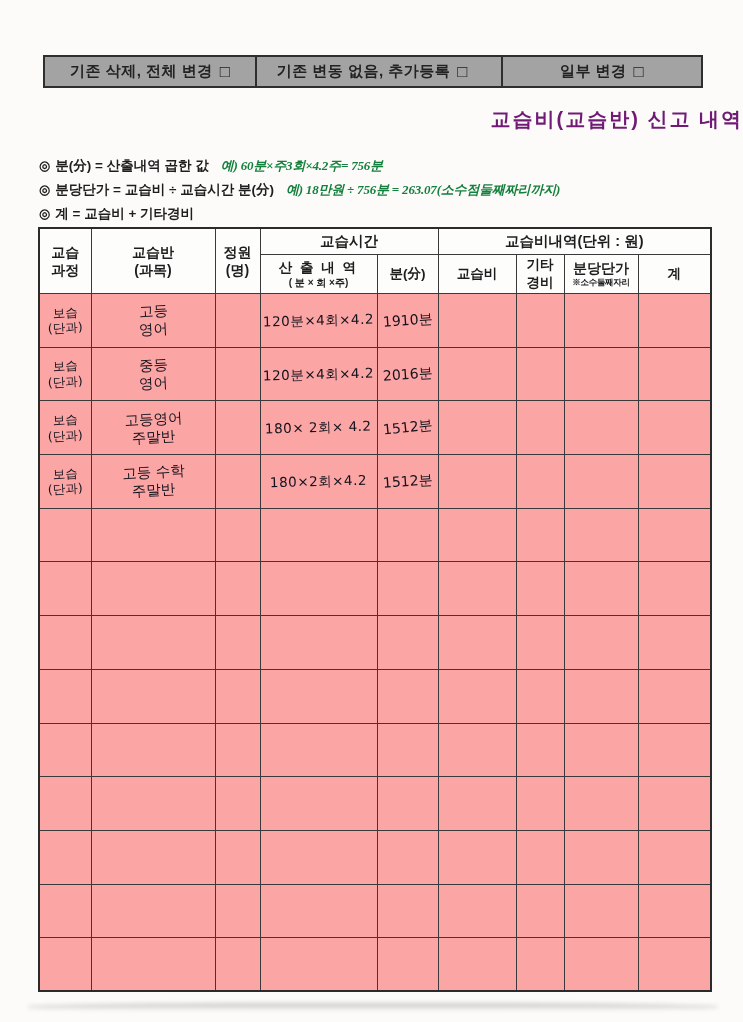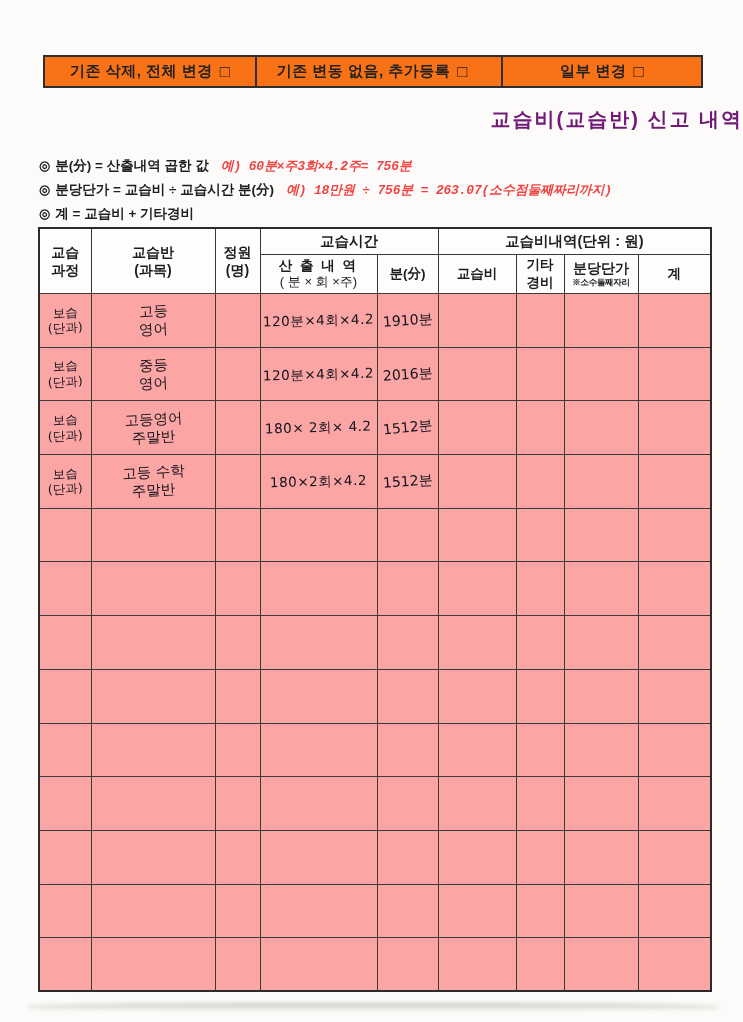--- a/index.html
+++ b/index.html
@@ -11,21 +11,21 @@
     color:#1c1c1c;
     overflow:hidden;
     margin:0 auto;
   }
 
   
   .status-box{
     position:absolute;left:43px;top:55px;width:660px;height:33px;
     display:flex;align-items:stretch;
     border:2px solid #2e2e2e;box-sizing:border-box;
-    background:#f97316;
+    background:#a3a3a3;
   }
   .status-cell{
     display:flex;align-items:center;justify-content:center;
     box-sizing:border-box;
     font-weight:700;font-size:15px;letter-spacing:0.5px;color:#222;
   }
   .status-cell + .status-cell{border-left:2px solid #2e2e2e;}
   .status-cell:nth-child(1){width:215px;}
   .status-cell:nth-child(2){width:237px;}
   .status-cell:nth-child(3){width:204px;margin-left:14px;}
@@ -39,22 +39,22 @@
     position:absolute;left:0;top:106px;width:100%;
     text-align:right;
     font-size:20px;font-weight:700;letter-spacing:2px;color:#701a75;
   }
 
   
   .notes{position:absolute;left:39px;top:154px;width:680px;}
   .note{white-space:nowrap;height:24px;line-height:24px;font-size:13.5px;font-weight:700;color:#1e1e1e;}
   .note .bullet{font-size:13px;margin-right:5px;}
   .note .ex{
-    font-family:Liberation Mono, monospace;
-    font-style:italic;font-weight:600;font-size:13px;color:#ef4444;
+    font-family:Liberation Serif, serif;
+    font-style:italic;font-weight:600;font-size:13px;color:#15803d;
     margin-left:12px;letter-spacing:-0.2px;
   }
 
   
   table.report{
     position:absolute;left:38px;top:227px;
     width:674px;border-collapse:collapse;table-layout:fixed;
     background:#fca5a5;
   }
   table.report,table.report th,table.report td{
@@ -65,21 +65,21 @@
     padding:0;text-align:center;vertical-align:middle;
     font-weight:700;color:#1d1d1d;background:#fdfdfc;
   }
   table.report td{
     padding:0 2px;text-align:center;vertical-align:middle;height:53.7px;
     box-sizing:border-box;
   }
   .h-main{font-size:14px;line-height:1.3;}
   .h-group{font-size:14.5px;height:25px;}
   .h-sub{font-size:13.5px;height:38px;}
-  .h-calc .l2{font-size:13px;font-weight:400;display:block;line-height:1.15;}
+  .h-calc .l2{font-size:10px;font-weight:700;display:block;line-height:1.15;}
   .h-calc .l1{display:block;font-size:13.5px;letter-spacing:2px;line-height:1.25;}
   .two-line span{display:block;line-height:1.3;}
   .h-unit .tiny{display:block;font-size:8.5px;letter-spacing:-0.3px;line-height:1.3;}
   .h-unit .l1{display:block;font-size:14px;line-height:1.2;}
 
   
   .hw{
     font-family:"DejaVu Sans",sans-serif;
     color:#13131d;font-size:14px;font-weight:400;
   }

